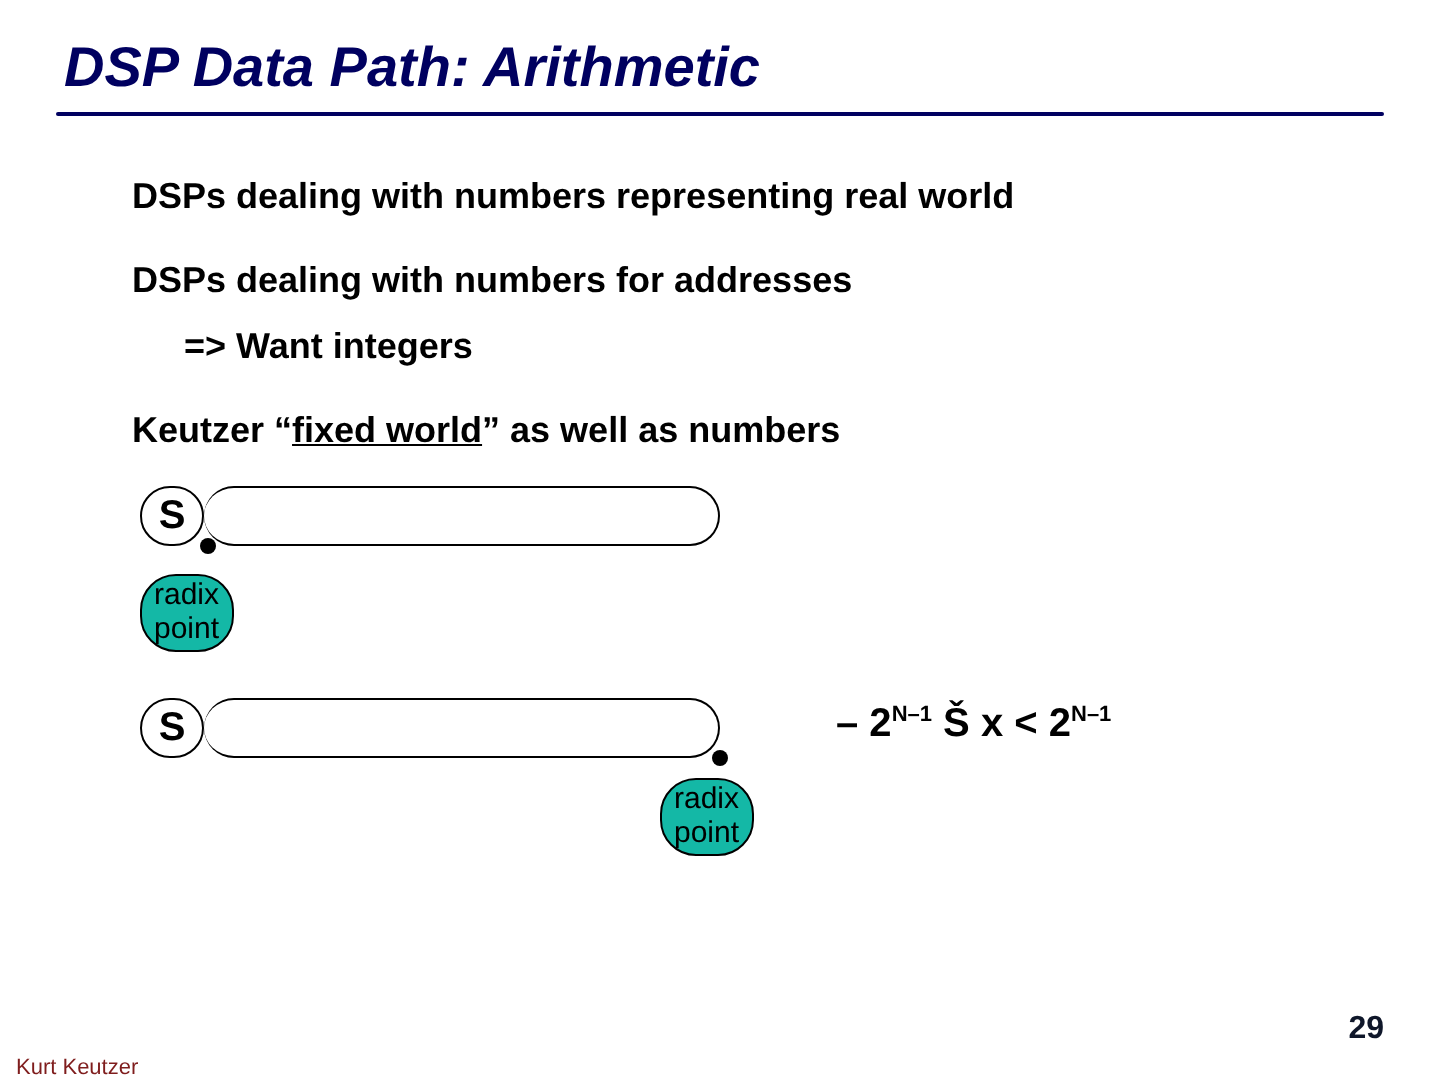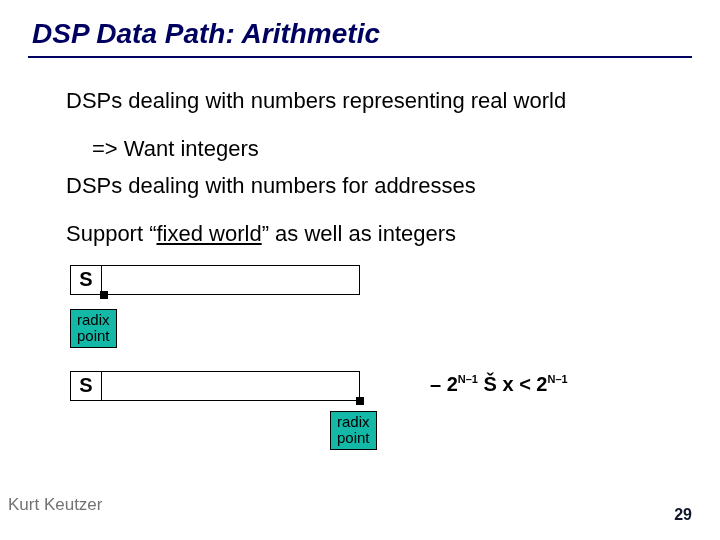--- a/index.html
+++ b/index.html
@@ -1,74 +1,74 @@
 <!DOCTYPE html>
 <html><head>
 <meta charset="utf-8">
 <style>
-  * { box-sizing: border-box; margin: 0; padding: 0; }
+  * { box-sizing: border-box; margin: 0; padding: 0; border-radius: 18px; }
   html, body { width: 720px; height: 540px; font-family: Arial, Helvetica, sans-serif; background: #fff; color: #000; }
   .slide { position: relative; width: 720px; height: 540px; padding: 18px 28px 12px 28px; }
   .title { font-size: 28px; font-weight: bold; font-style: italic; color: #000060; padding-left: 4px; }
   .rule { border: none; border-top: 2px solid #000060; margin-top: 6px; margin-bottom: 28px; }
   .body { padding-left: 38px; padding-right: 20px; }
-  .para { font-size: 22px; font-weight: normal; line-height: 1.35; margin-bottom: 8px; }
+  .para { font-size: 18px; font-weight: bold; line-height: 1.35; margin-bottom: 8px; }
   .indent { padding-left: 26px; }
   .gap { height: 10px; }
   .underline { text-decoration: underline; }
 
   .diagram-area { position: relative; margin-top: 10px; height: 210px; }
   .reg-row { position: absolute; display: flex; align-items: flex-start; }
   .signbox { border: 1.5px solid #000; width: 32px; height: 30px; display: flex; align-items: center; justify-content: center; font-size: 20px; font-weight: bold; background: #fff; }
   .valbox { border: 1.5px solid #000; border-left: none; width: 258px; height: 30px; background: #fff; position: relative; }
   .range { position: absolute; font-size: 20px; font-weight: bold; white-space: nowrap; }
   .sup { font-size: 11px; vertical-align: super; }
 
   .radix-tick { position: absolute; width: 8px; height: 8px; background: #000; }
   .radix-box { position: absolute; border: 1.5px solid #000; padding: 2px 6px; font-size: 15px; font-weight: normal; line-height: 1.1; background: #14b8a6; }
 
-  .footer-author { position: absolute; left: 8px; bottom: 25px; font-size: 17px; color: #737373; }
+  .footer-author { position: absolute; left: 8px; bottom: 0; font-size: 11px; color: #7f1d1d; }
   .footer-page { position: absolute; right: 28px; bottom: 16px; font-size: 16px; font-weight: bold; color: #0f172a; }
 </style>
 </head>
 <body>
 
 <div class="slide">
 
   <div class="title">DSP Data Path: Arithmetic</div>
   <hr class="rule">
 
   <div class="body">
     <div class="para">DSPs dealing with numbers representing real world</div>
     <div class="gap"></div>
+    <div class="para">DSPs dealing with numbers for addresses</div>
     <div class="para indent">=&gt; Want integers</div>
-    <div class="para">DSPs dealing with numbers for addresses</div>
     <div class="gap"></div>
     <div class="para">
-      <span>Support “</span><span class="underline">fixed world</span><span>” as well as integers</span>
+      <span>Keutzer “</span><span class="underline">fixed world</span><span>” as well as numbers</span>
     </div>
 
     <div class="diagram-area">
 
       <div class="reg-row" style="left:4px; top:6px;">
         <div class="signbox">S</div>
         <div class="valbox"></div>
       </div>
       <div class="radix-tick" style="left:34px; top:32px;"></div>
       <div class="radix-box" style="left:4px; top:50px; white-space:pre;">radix
 point</div>
 
       <div class="reg-row" style="left:4px; top:112px;">
         <div class="signbox">S</div>
         <div class="valbox"></div>
       </div>
       <div class="radix-tick" style="left:290px; top:138px;"></div>
       <div class="radix-box" style="left:264px; top:152px; white-space:pre;">radix
 point</div>
-      <div class="range" style="left:364px; top:114px;">
+      <div class="range" style="left:352px; top:114px;">
         <span>– 2</span><span class="sup">N–1</span><span> Š  x &lt;  2</span><span class="sup">N–1</span>
       </div>
 
     </div>
   </div>
 
   <div class="footer-author">Kurt Keutzer</div>
   <div class="footer-page">29</div>
 </div>
 

